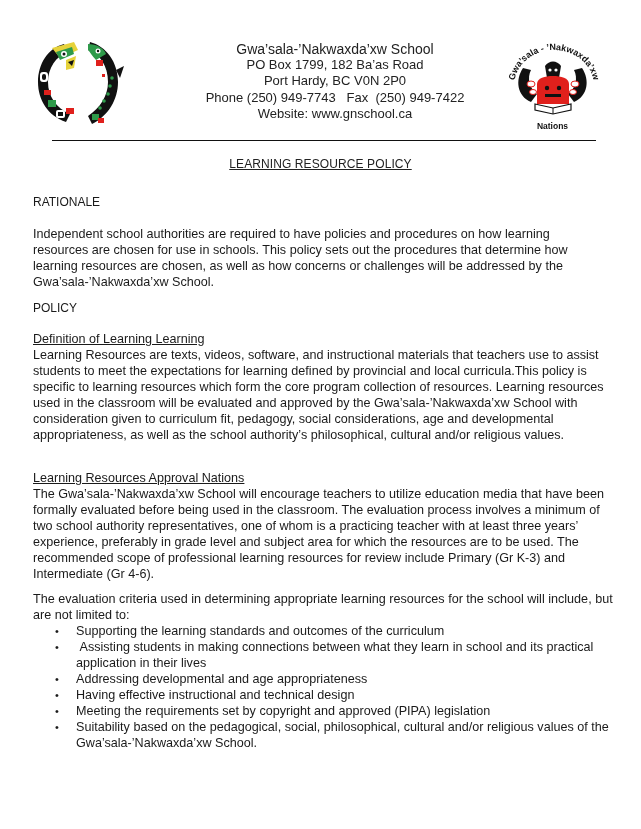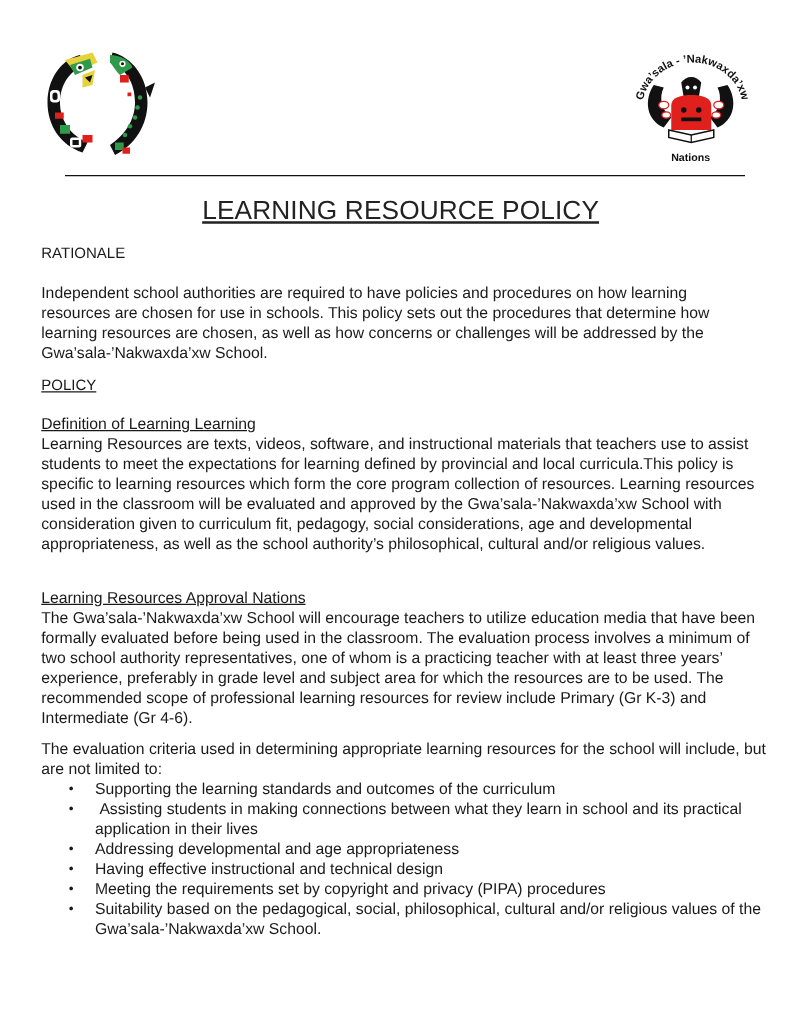--- a/index.html
+++ b/index.html
@@ -15,21 +15,21 @@
       position: absolute; left: 180px; top: 41px; width: 310px;
       text-align: center; font-size: 13px; line-height: 16.2px; color: #222;
     }
     .address .school-name { font-size: 14px; }
     .divider {
       position: absolute; left: 52px; top: 140px; width: 544px; height: 0;
       border-top: 1.5px solid #111;
     }
     .doc-title {
       position: absolute; left: 0; top: 157px; width: 641px; text-align: center;
-      font-size: 21px; text-decoration: underline; letter-spacing: 0.1px; color: #222;
+      font-size: 12px; text-decoration: underline; letter-spacing: 0.1px; color: #222;
     }
     .body-text {
       position: absolute; left: 33px; width: 580px;
       font-size: 12.6px; line-height: 16px; color: #1a1a1a;
     }
     .heading-plain { font-size: 12px; }
     .subheading { text-decoration: underline; display: block; }
     p { margin: 0; }
     ul.criteria {
       list-style: none; margin: 0; padding: 0;
@@ -77,20 +77,27 @@
       <circle cx="80" cy="48" r="1.8" fill="#2e9a4a"></circle>
       <circle cx="78" cy="56" r="1.8" fill="#2e9a4a"></circle>
       <circle cx="74" cy="63" r="1.8" fill="#2e9a4a"></circle>
       <circle cx="70" cy="70" r="1.8" fill="#2e9a4a"></circle>
       <path d="M86 32 L94 28 L90 40 Z" fill="#111"></path>
       <rect x="62" y="76" width="7" height="6" fill="#2e9a4a"></rect>
       <rect x="68" y="80" width="6" height="5" fill="#e0201c"></rect>
     </g>
   </svg>
 
+  <div class="address">
+    <div class="school-name">Gwa’sala-’Nakwaxda’xw School</div>
+    <div>PO Box 1799, 182 Ba’as Road</div>
+    <div>Port Hardy, BC  V0N 2P0</div>
+    <div style="white-space: pre;">Phone (250) 949-7743   Fax  (250) 949-7422</div>
+    <div>Website: www.gnschool.ca</div>
+  </div>
 
   <svg class="logo-right" viewBox="0 0 95 95">
     <defs>
       <path id="arcPath" d="M10 40 A40 36 0 0 1 88 40"></path>
     </defs>
     <text font-family="Liberation Sans Narrow, Liberation Sans, sans-serif" font-size="9" font-weight="bold" fill="#111">
       <textPath href="#arcPath" startOffset="50%" text-anchor="middle" id="crest-arc">Gwa’sala - ’Nakwaxda’xw</textPath>
     </text>
 
     <path d="M18 30 C10 42 12 58 26 64 L32 56 C24 50 22 40 26 32 Z" fill="#111"></path>
@@ -121,37 +128,37 @@
 <div class="doc-title">LEARNING RESOURCE POLICY</div>
 
 <div class="body-text" style="top: 194px;">
   <div class="heading-plain">RATIONALE</div>
 </div>
 
 <div class="body-text" style="top: 226px; width: 570px;">
   <p>Independent school authorities are required to have policies and procedures on how learning resources are chosen for use in schools. This policy sets out the procedures that determine how learning resources are chosen, as well as how concerns or challenges will be addressed by the Gwa’sala-’Nakwaxda’xw School.</p>
 </div>
 
-<div class="body-text" style="top: 300px; text-decoration: underline;">
+<div class="body-text" style="top: 300px;">
   <div class="heading-plain">POLICY</div>
 </div>
 
 <div class="body-text" style="top: 331px; width: 582px;">
   <span class="subheading">Definition of Learning Learning</span>
   <p>Learning Resources are texts, videos, software, and instructional materials that teachers use to assist students to meet the expectations for learning defined by provincial and local curricula.This policy is specific to learning resources which form the core program collection of resources. Learning resources used in the classroom will be evaluated and approved by the Gwa’sala-’Nakwaxda’xw School with consideration given to curriculum fit, pedagogy, social considerations, age and developmental appropriateness, as well as the school authority’s philosophical, cultural and/or religious values.</p>
 </div>
 
 <div class="body-text" style="top: 470px; width: 583px;">
   <span class="subheading">Learning Resources Approval Nations</span>
   <p>The Gwa’sala-’Nakwaxda’xw School will encourage teachers to utilize education media that have been formally evaluated before being used in the classroom. The evaluation process involves a minimum of two school authority representatives, one of whom is a practicing teacher with at least three years’ experience, preferably in grade level and subject area for which the resources are to be used. The recommended scope of professional learning resources for review include Primary (Gr K-3) and Intermediate (Gr 4-6).</p>
 </div>
 
 <div class="body-text" style="top: 591px; width: 585px;">
   <p>The evaluation criteria used in determining appropriate learning resources for the school will include, but are not limited to:</p>
   <ul class="criteria">
     <li><span class="bullet">•</span><span>Supporting the learning standards and outcomes of the curriculum</span></li>
     <li><span class="bullet">•</span><span style="white-space: pre-wrap;"> Assisting students in making connections between what they learn in school and its practical application in their lives</span></li>
     <li><span class="bullet">•</span><span>Addressing developmental and age appropriateness</span></li>
     <li><span class="bullet">•</span><span>Having effective instructional and technical design</span></li>
-    <li><span class="bullet">•</span><span>Meeting the requirements set by copyright and privacy (PIPA) procedures</span></li>
+    <li><span class="bullet">•</span><span>Meeting the requirements set by copyright and approved (PIPA) legislation</span></li>
     <li><span class="bullet">•</span><span>Suitability based on the pedagogical, social, philosophical, cultural and/or religious values of the Gwa’sala-’Nakwaxda’xw School.</span></li>
   </ul>
 </div>
 
 </body></html>

